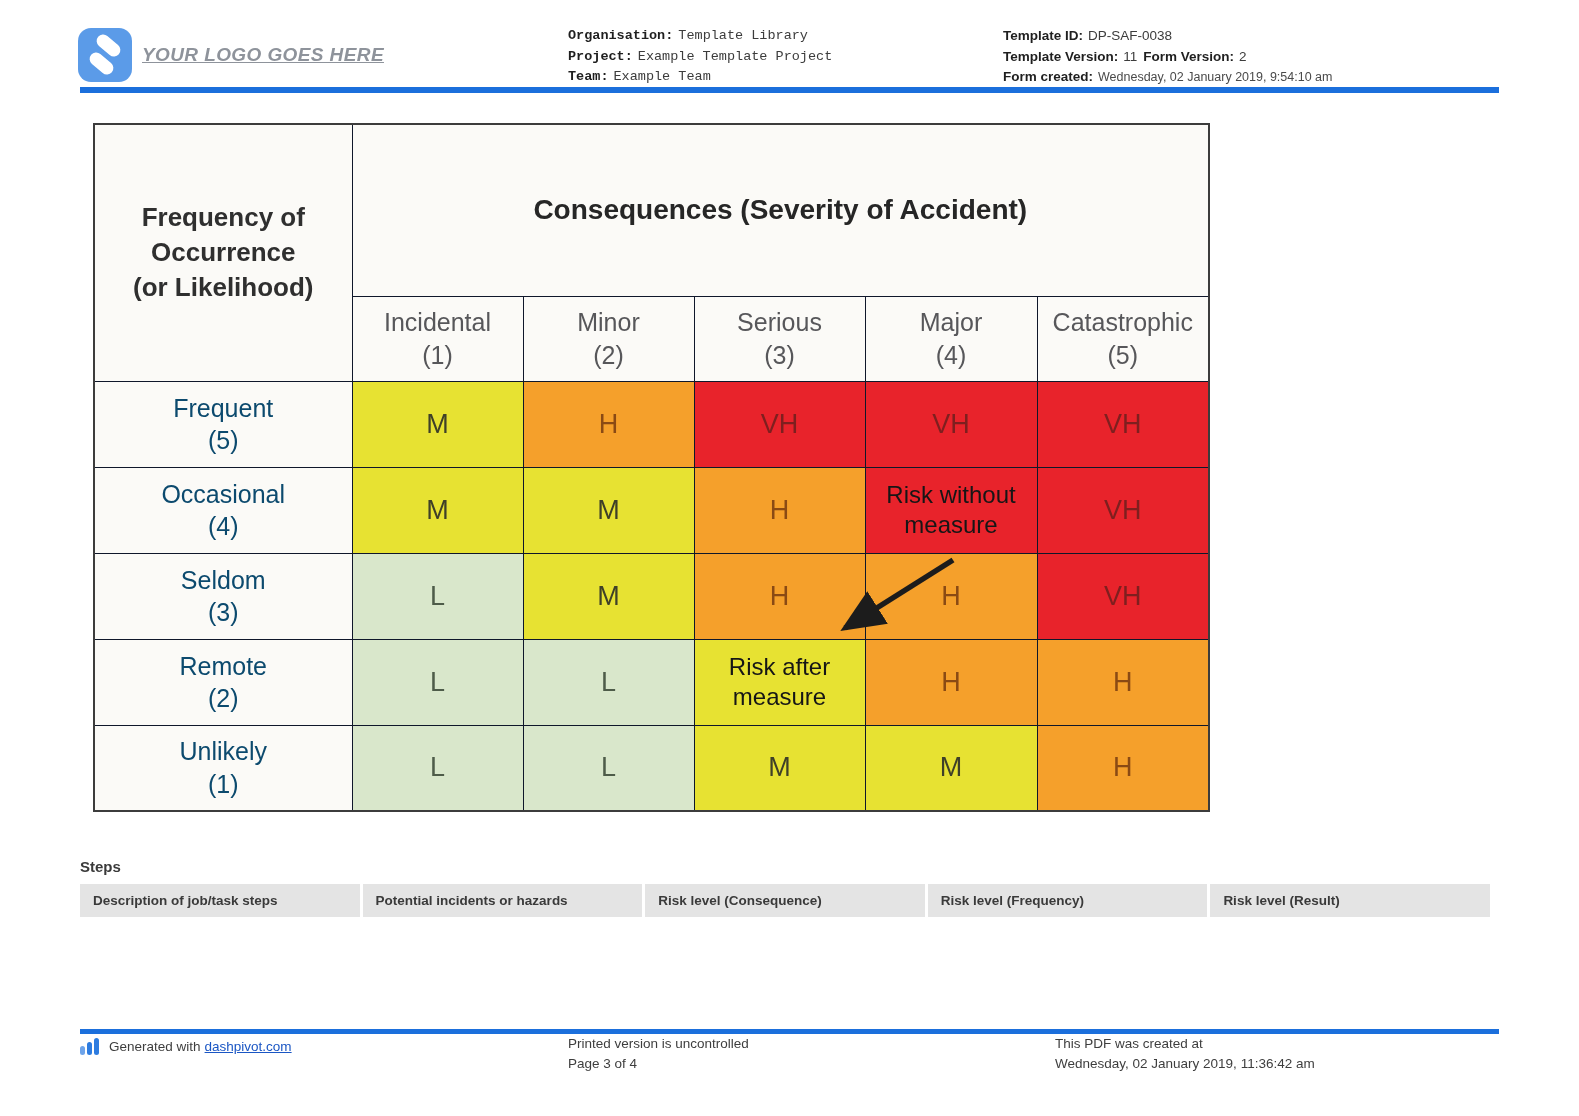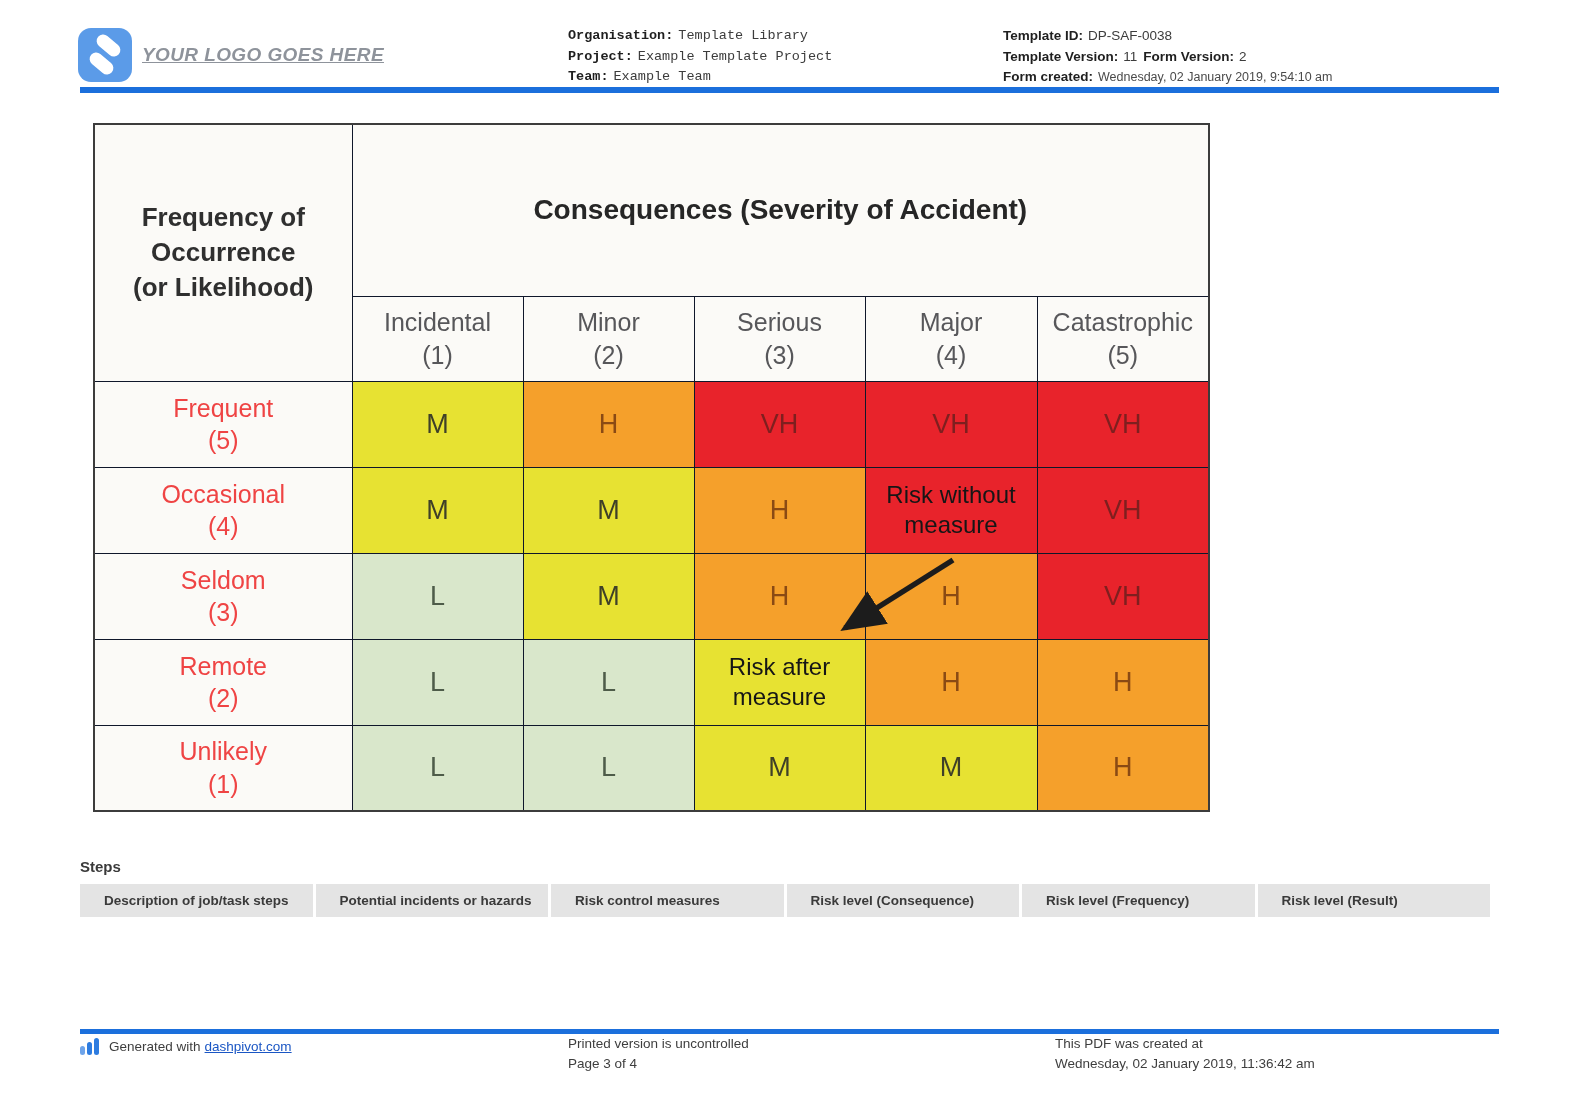--- a/index.html
+++ b/index.html
@@ -24,33 +24,33 @@
   #info-right { left:1003px; }
   .gap { margin-left:6px; }
 
   
   .matrix-wrap { position:absolute; left:93px; top:123px; width:1115px; height:687px; }
   table.matrix { border-collapse:collapse; table-layout:fixed; width:1115px; height:687px; border:2px solid #3c3c3c; background:#fbfaf7; }
   table.matrix td { border:1px solid #0f172a; text-align:center; vertical-align:middle; padding:0; }
   td.corner { font-size:26px; font-weight:bold; color:#2f2f2f; line-height:1.35; white-space:pre-line; background:#fbfaf7; }
   td.mtitle { font-size:28px; font-weight:bold; color:#262626; background:#fbfaf7; }
   td.chead  { font-size:25px; color:#57575a; line-height:1.3; white-space:pre-line; background:#fbfaf7; }
-  td.rlabel { font-size:25px; color:#ef4444; line-height:1.3; white-space:pre-line; background:#fbfaf7; }
+  td.rlabel { font-size:25px; color:#0c4a6e; line-height:1.3; white-space:pre-line; background:#fbfaf7; }
   td.lvl { font-size:27px; }
   td.lvl-L  { background:#d9e7cb; color:#4e5c49; }
   td.lvl-M  { background:#e7e232; color:#3f4028; }
   td.lvl-H  { background:#f5a02b; color:#8a4a14; }
   td.lvl-VH { background:#e8232b; color:#7e1f1f; }
   td.hl { border:5px solid #141414; font-size:24px; line-height:1.25; white-space:pre-line; color:#161616; }
   .arrow-svg { position:absolute; left:0; top:0; width:1115px; height:687px; pointer-events:none; }
 
   
   .steps-label { position:absolute; left:80px; top:858px; font-size:15px; font-weight:bold; color:#3a3a3a; }
   .steps-header { position:absolute; left:80px; top:884px; width:1410px; display:flex; gap:3px; }
-  .steps-cell { flex:1; background:#e4e4e4; height:33px; display:flex; align-items:center; padding-left:24px; font-size:13.5px; font-weight:bold; color:#3a3a3a; }
+  .steps-cell { flex:1; background:#e4e4e4; height:33px; display:flex; align-items:center; padding-left:13px; font-size:13.5px; font-weight:bold; color:#3a3a3a; }
 
   
   .ftr-rule { position:absolute; left:80px; top:1029px; width:1419px; height:5px; background:#1b6fdc; }
   .ftr-left { position:absolute; left:80px; top:1038px; display:flex; align-items:center; font-size:13.5px; color:#3e3e3e;text-align:right; }
   .bars { display:inline-flex; align-items:flex-end; margin-right:8px; }
   .bar { width:5px; background:#2d7ce0; border-radius:3px; margin-right:2px; }
   .bar.b1 { height:9px; background:#6ea4ea; }
   .bar.b2 { height:13px; }
   .bar.b3 { height:17px; }
   .ftr-left a { color:#1a56c4; text-decoration:underline; margin-left:4px; }
@@ -163,21 +163,20 @@
       </marker>
     </defs>
     <line x1="860" y1="437" x2="752" y2="505" stroke="#1c1c1c" stroke-width="5.5" marker-end="url(#ah)"></line>
   </svg>
 </div>
 
 <div class="steps-label">Steps</div>
 <div class="steps-header">
   <div class="steps-cell">Description of job/task steps</div>
   <div class="steps-cell">Potential incidents or hazards</div>
-  <div class="steps-cell">Risk control measures</div>
   <div class="steps-cell">Risk level (Consequence)</div>
   <div class="steps-cell">Risk level (Frequency)</div>
   <div class="steps-cell">Risk level (Result)</div>
 </div>
 
 <div class="ftr-rule"></div>
 <div class="ftr-left">
   <span class="bars">
     <span class="bar b1"></span>
     <span class="bar b2"></span>

